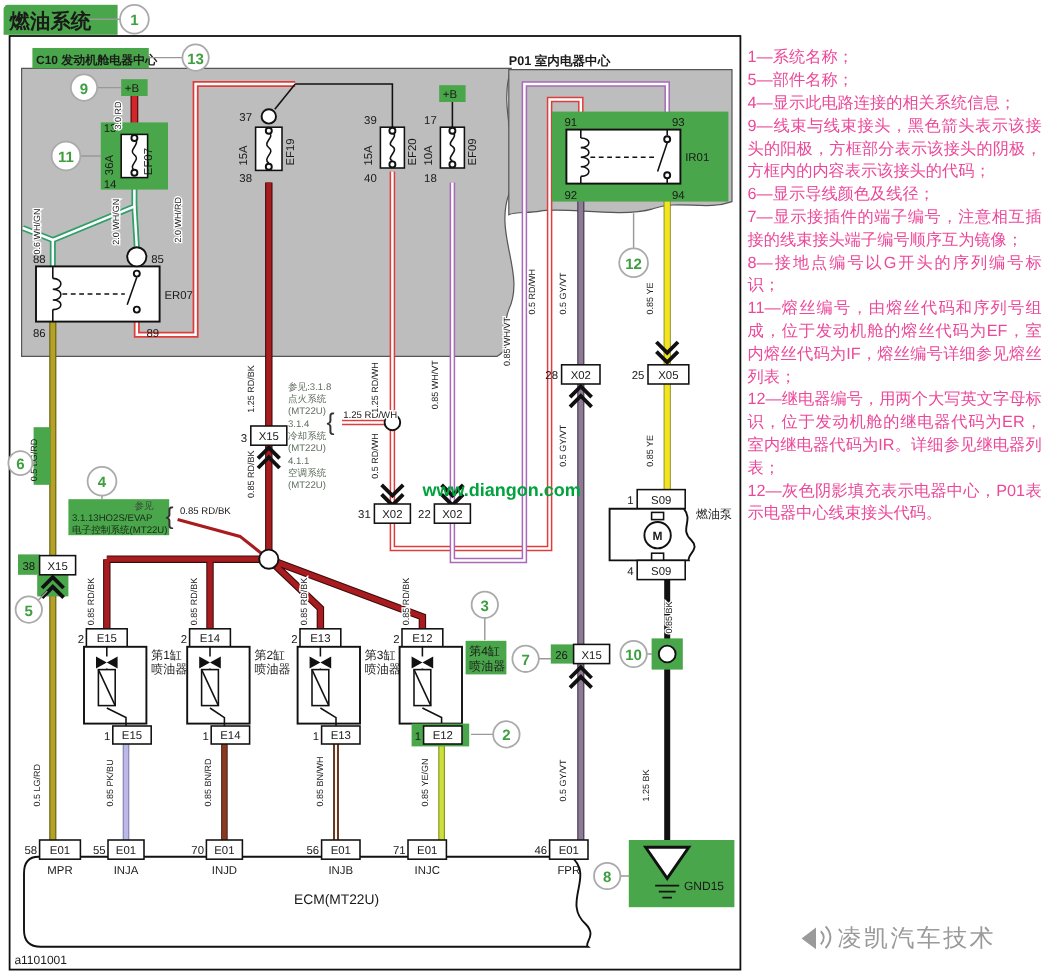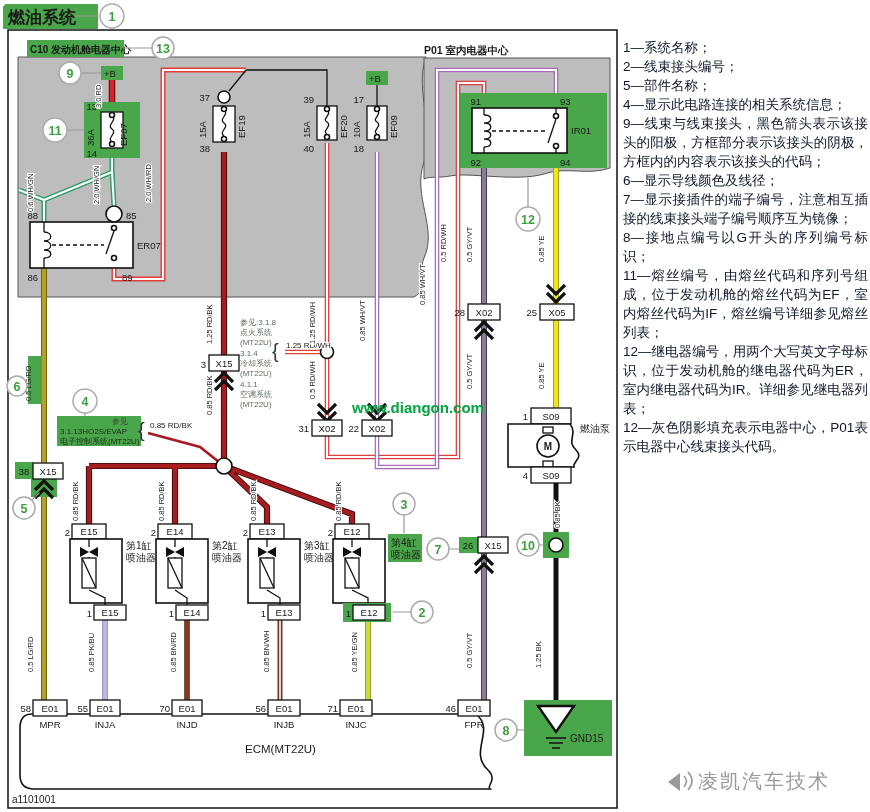--- a/index.html
+++ b/index.html
@@ -18,21 +18,21 @@
   .callout-n{font-size:12.5px;font-weight:bold;fill:#3f9e3f;}
   .boxln{fill:#ffffff;stroke:#111;stroke-width:1.3;}
   .boxln2{fill:#ffffff;stroke:#111;stroke-width:1.6;}
   .grn{fill:#4aa64a;}
   .node{fill:#ffffff;stroke:#111;stroke-width:1.6;}
   .chv{stroke:#111;stroke-width:3.2;fill:none;}
   .thin{stroke:#111;stroke-width:1.3;fill:none;}
   .d-gap{stroke:#fff;stroke-width:2.1;fill:none;}
   #legend{position:absolute;left:623px;top:38px;width:245px;
           font-family:"Liberation Sans",sans-serif;font-size:13.5px;line-height:19px;
-          color:#0f172a;text-align:justify;font-weight:500;}
+          color:#ec4899;text-align:justify;font-weight:500;}
   #legend div{margin:0;}
 </style>
 </head>
 <body>
 <div id="page">
 
 <svg width="870" height="812" viewBox="0 0 870 812">
 <defs>
   <path id="chvup" d="M-9,9 L0,0 L9,9 M-9,17 L0,8 L9,17" class="chv"></path>
   <path id="chvdn" d="M-9,-9 L0,0 L9,-9 M-9,-17 L0,-8 L9,-17" class="chv"></path>
@@ -439,21 +439,20 @@
 <text x="352" y="413" style="font-size:15px;font-weight:bold;fill:#00a33e">www.diangon.com</text>
 <g>
   <path d="M668,782 l12,-9 v18 z" fill="#9a9a9a"></path>
   <path d="M684,776 q5,5 0,11 M688,772 q8,9 0,18" stroke="#9a9a9a" stroke-width="1.6" fill="none"></path>
   <text x="698" y="788" style="font-size:20px;fill:#9a9a9a;letter-spacing:2px">凌凯汽车技术</text>
 </g>
 </svg>
 
 <div id="legend">
   <div>1—系统名称；</div>
-  <div>2—线束接头编号；</div>
   <div>5—部件名称；</div>
   <div>4—显示此电路连接的相关系统信息；</div>
   <div>9—线束与线束接头，黑色箭头表示该接头的阳极，方框部分表示该接头的阴极，方框内的内容表示该接头的代码；</div>
   <div>6—显示导线颜色及线径；</div>
   <div>7—显示接插件的端子编号，注意相互插接的线束接头端子编号顺序互为镜像；</div>
   <div>8—接地点编号以G开头的序列编号标识；</div>
   <div>11—熔丝编号，由熔丝代码和序列号组成，位于发动机舱的熔丝代码为EF，室内熔丝代码为IF，熔丝编号详细参见熔丝列表；</div>
   <div>12—继电器编号，用两个大写英文字母标识，位于发动机舱的继电器代码为ER，室内继电器代码为IR。详细参见继电器列表；</div>
   <div>12—灰色阴影填充表示电器中心，P01表示电器中心线束接头代码。</div>
 </div>

